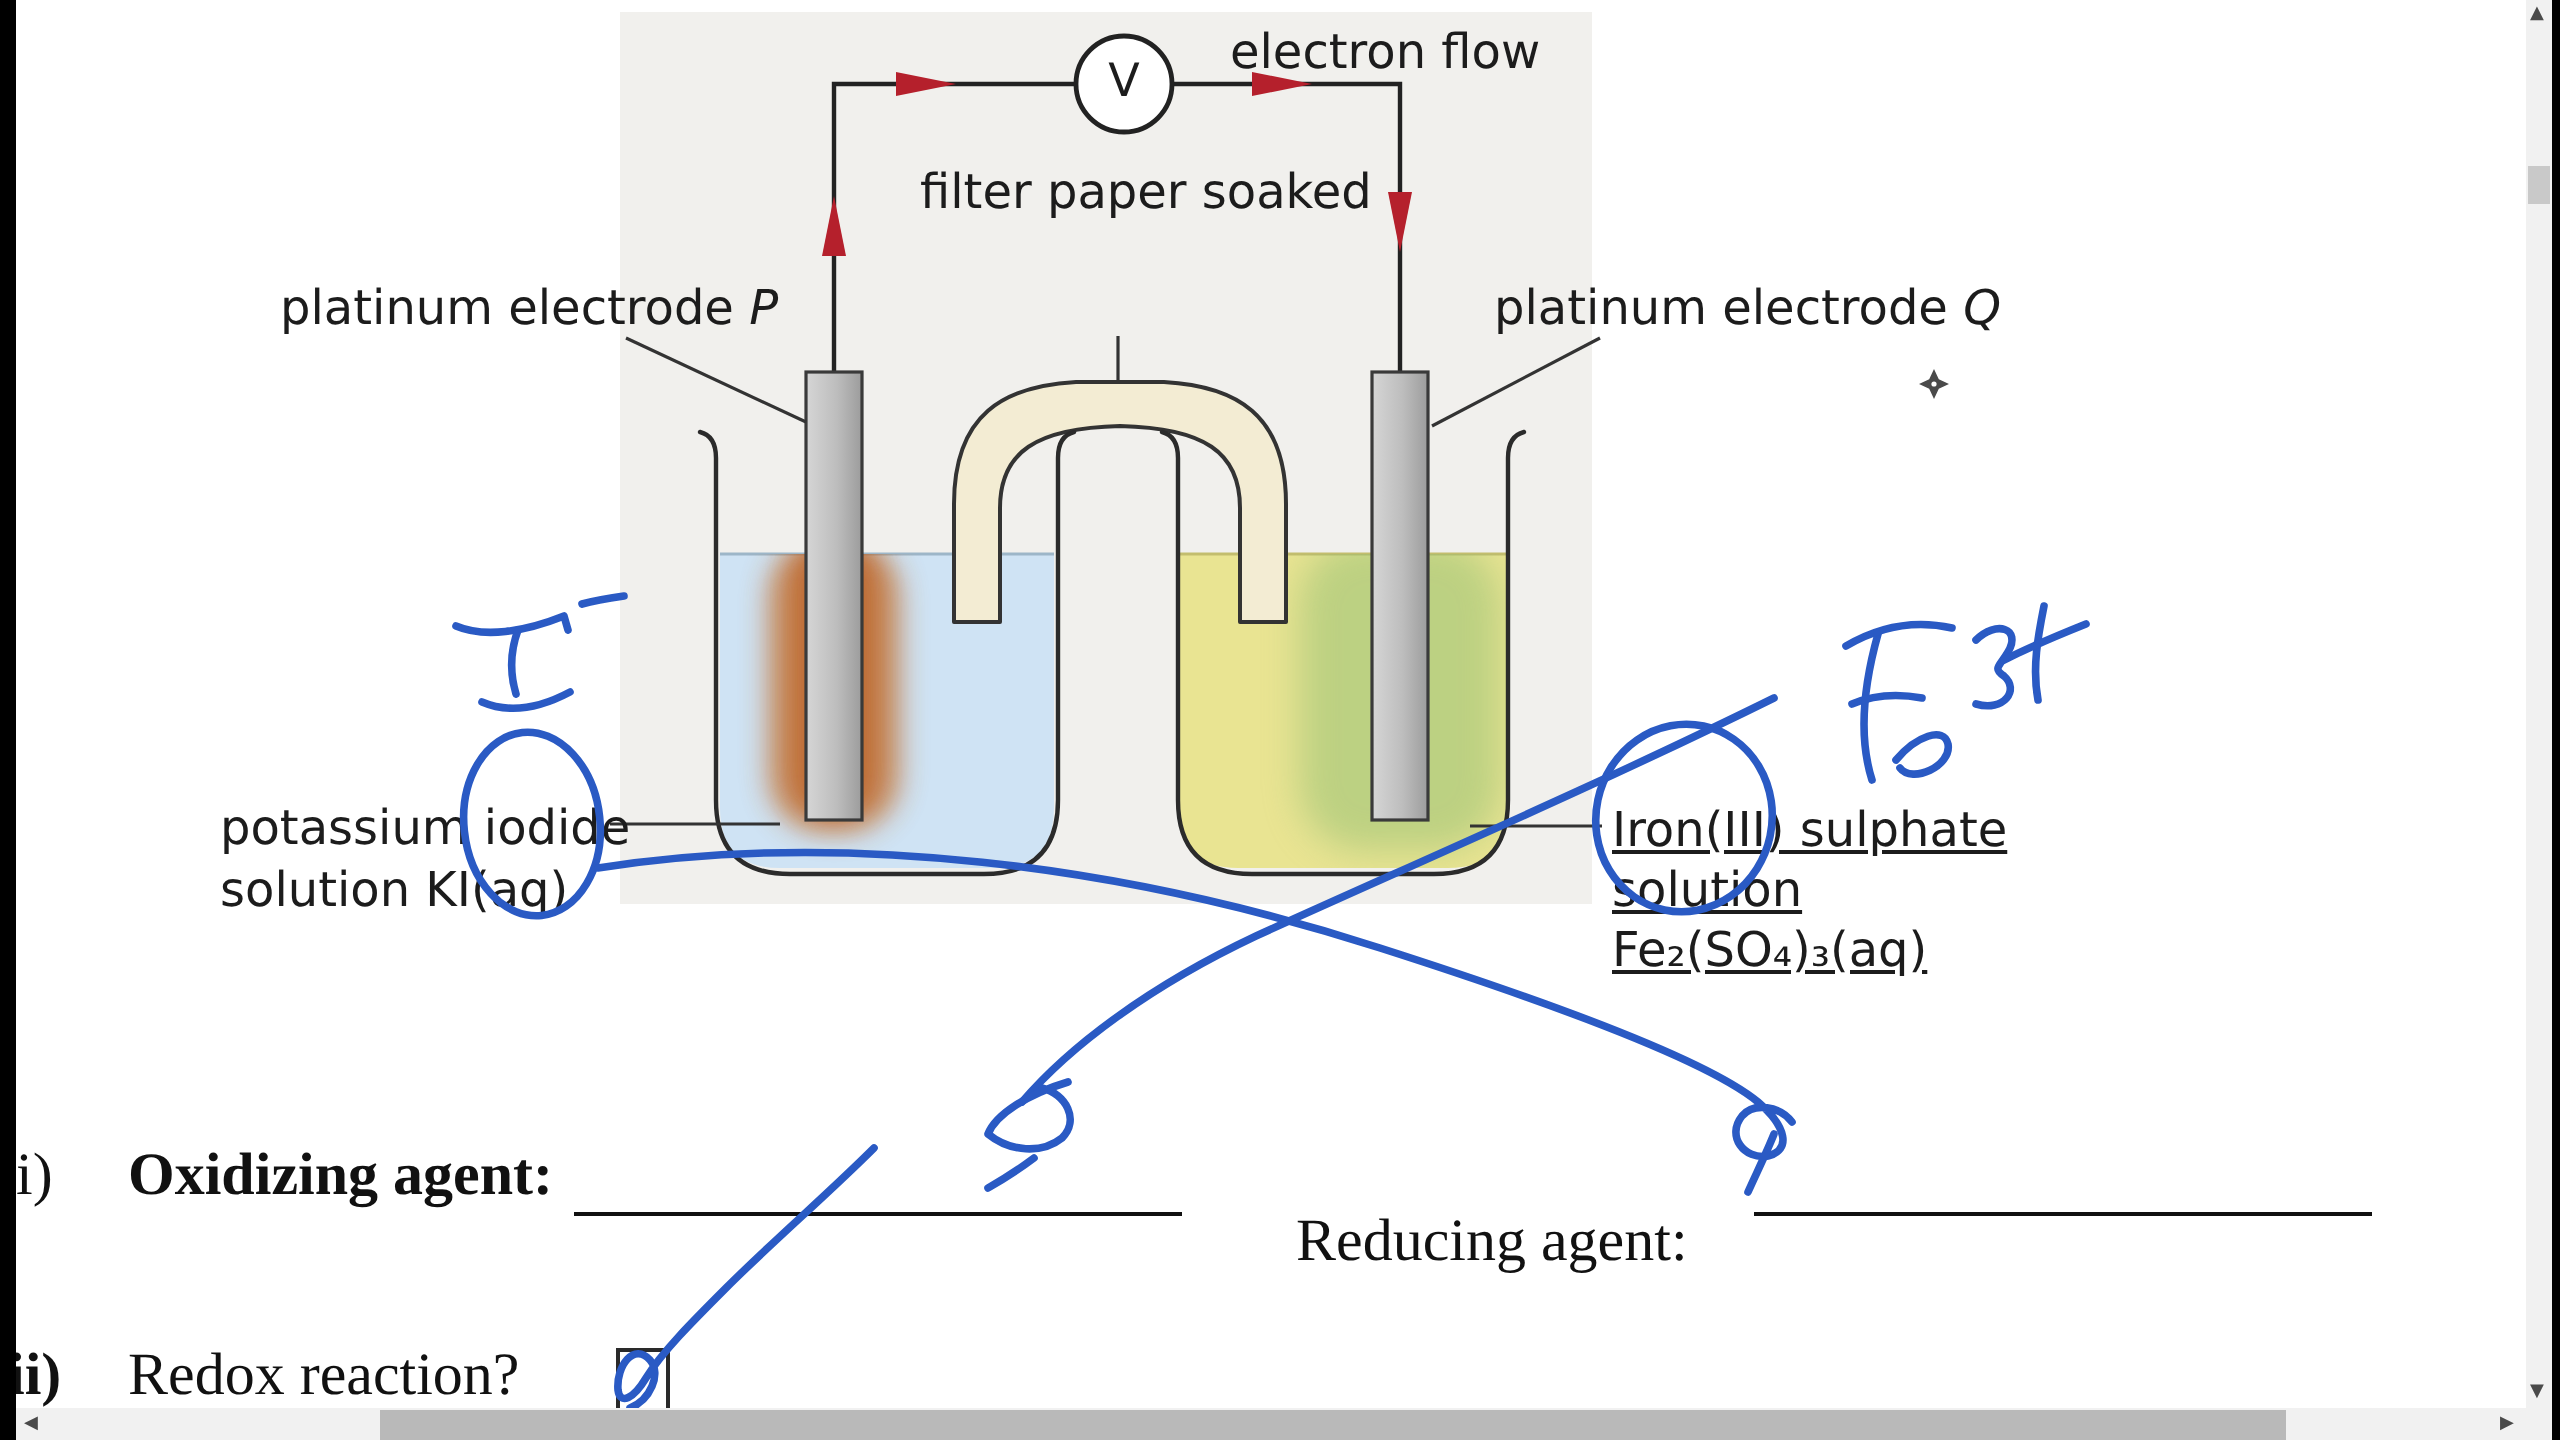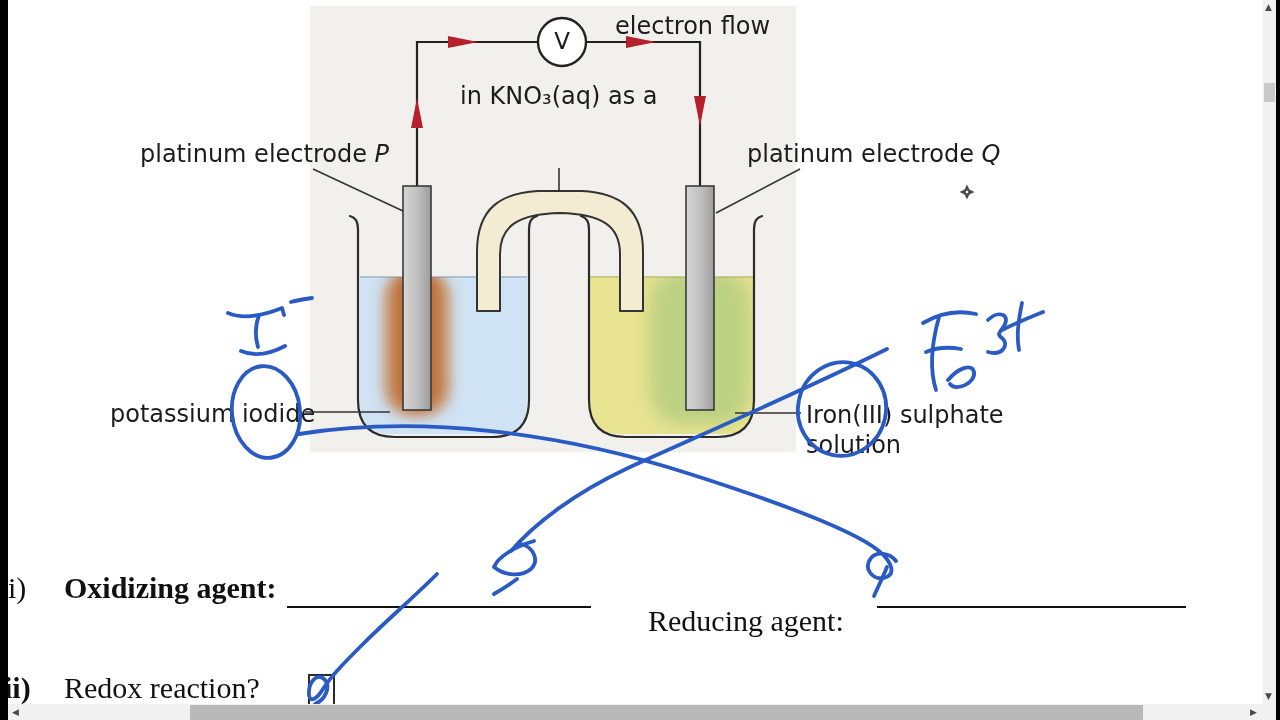--- a/index.html
+++ b/index.html
@@ -100,33 +100,35 @@
     <g>
       <path d="M967,184.5 L969.4,189.6 L974.5,192 L969.4,194.4 L967,199.5 L964.6,194.4 L959.5,192 L964.6,189.6 Z" fill="#4a4a4a"></path>
       <circle cx="967" cy="192" r="1.3" fill="#fff"></circle>
     </g>
   </svg>
 
   <div class="dlabel" style="left:615px;top:11px;">electron flow</div>
   <div class="dlabel" style="left:548px;top:28px;width:28px;text-align:center;font-size:23px;line-height:27px;">V</div>
 
   <div class="dlabel" style="left:460px;top:81px;">
-    <div>in KNO₃(aq) as a</div>
+    <div>filter paper soaked</div>
   </div>
 
   <div class="dlabel" style="left:747px;top:139px;"><span>platinum electrode </span><span class="it">Q</span></div>
   <div class="dlabel" style="left:140px;top:139px;"><span>platinum electrode </span><span class="it">P</span></div>
 
   <div class="dlabel" style="left:110px;top:399px;line-height:31px;">
     <div>potassium iodide</div>
+    <div>solution KI(aq)</div>
   </div>
 
-  <div class="dlabel" style="left:806px;top:400px;">
+  <div class="dlabel" style="left:806px;top:400px;text-decoration:underline;">
     <div>Iron(III) sulphate</div>
     <div>solution</div>
+    <div>Fe₂(SO₄)₃(aq)</div>
   </div>
 
   <div class="qtext" style="left:8px;top:571px;">i)</div>
   <div class="qtext" style="left:64px;top:571px;font-weight:bold;">Oxidizing agent:</div>
   <div class="blank" style="left:287px;top:606px;width:304px;"></div>
   <div class="qtext" style="left:648px;top:604px;">Reducing agent:</div>
   <div class="blank" style="left:877px;top:606px;width:309px;"></div>
 
   <div class="qtext" style="left:4px;top:671px;font-weight:bold;">ii)</div>
   <div class="qtext" style="left:64px;top:671px;text-align:right;">Redox reaction?</div>

